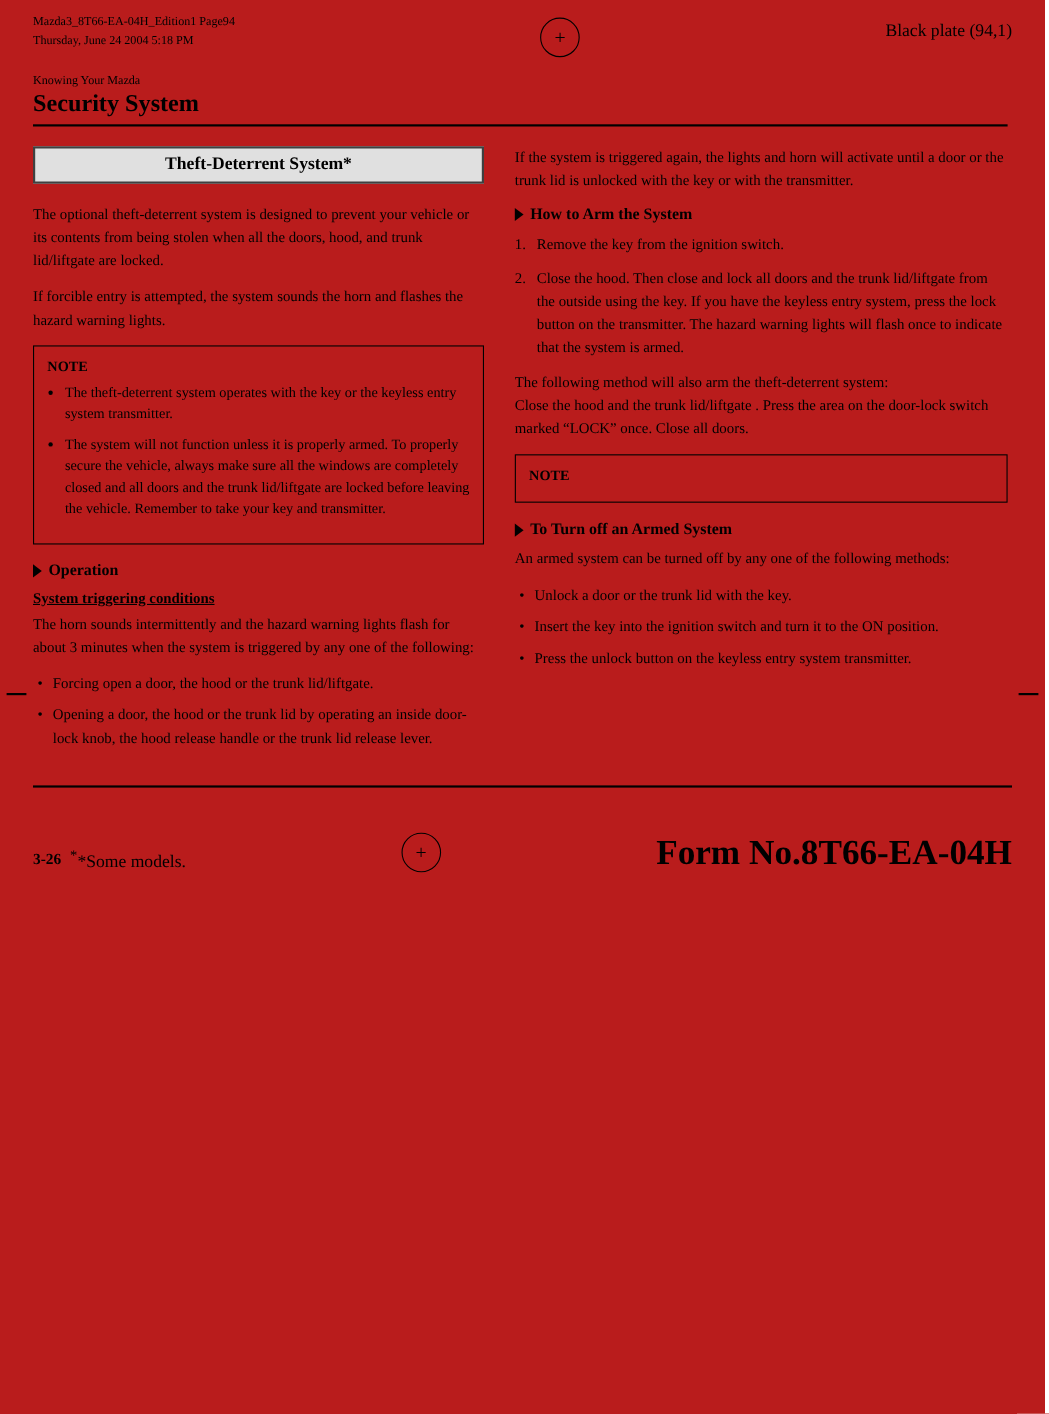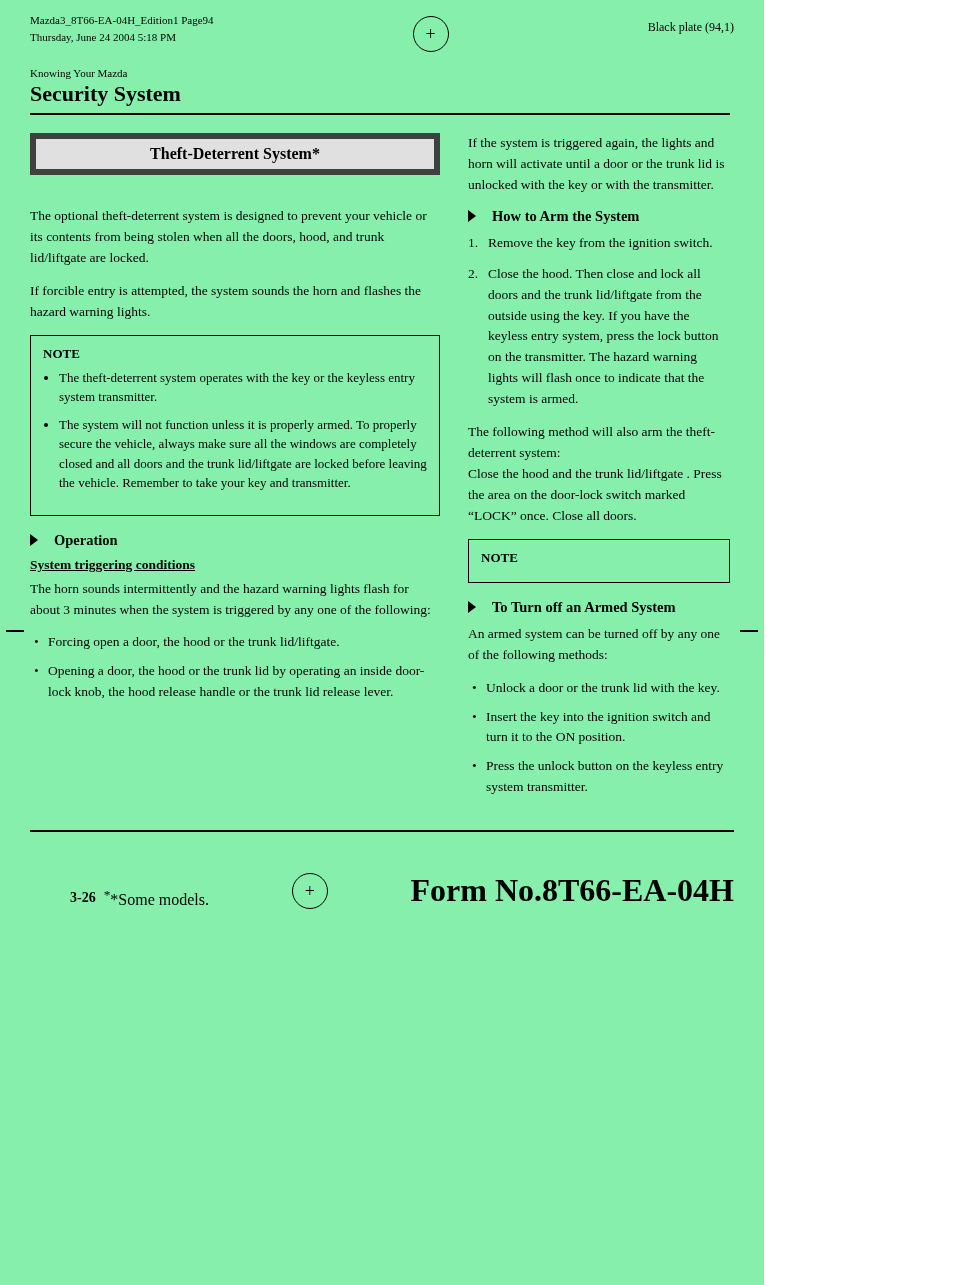--- a/index.html
+++ b/index.html
@@ -7,23 +7,23 @@
       background: #fff;
       font-family: 'Times New Roman', Times, serif;
       font-size: 13.5px;
       color: #000;
       width: 954px;
       min-height: 1285px;
       position: relative;
     }
 
     .page-wrapper {
-      width: 764px;
+      width: 950px;
       min-height: 1285px;
-      background: #86efac;
+      background: #b91c1c;
       padding: 0;
       position: relative;
     }
 
     
     .top-header {
       display: flex;
       justify-content: space-between;
       align-items: flex-start;
       padding: 12px 30px 0 30px;
@@ -46,21 +46,21 @@
       margin-top: 4px;
     }
 
     .top-center-circle::before {
       content: '+';
       font-size: 18px;
       line-height: 1;
     }
 
     .top-right-text {
-      font-size: 12px;
+      font-size: 16px;
       text-align: center;
       padding-top: 8px;
     }
 
     
     .main-content {
       padding: 15px 34px 20px 30px;
     }
 
     
@@ -93,26 +93,26 @@
       max-width: 410px;
     }
 
     .col-right {
       flex: 1;
     }
 
     
     .theft-box {
       background: #e0e0e0;
-      border: 6px solid #404040;
+      border: 2px solid #404040;
       text-align: center;
       padding: 6px 12px;
       font-size: 16px;
       font-weight: bold;
-      margin-bottom: 31px;
+      margin-bottom: 18px;
       display: inline-block;
       width: 100%;
     }
 
     .body-text {
       font-size: 13.5px;
       line-height: 1.55;
       margin-bottom: 12px;
     }
 
@@ -145,21 +145,21 @@
     }
 
     
     .sub-heading {
       font-size: 14.5px;
       font-weight: bold;
       margin-bottom: 8px;
       margin-top: 10px;
       display: flex;
       align-items: center;
-      gap: 14px;
+      gap: 4px;
     }
 
     .triangle-icon {
       display: inline-block;
       width: 0;
       height: 0;
       border-left: 8px solid #000;
       border-top: 6px solid transparent;
       border-bottom: 6px solid transparent;
       margin-right: 2px;
@@ -221,21 +221,20 @@
       margin: 12px 0 16px 0;
     }
 
     
     .bottom-area {
       display: flex;
       justify-content: space-between;
       align-items: flex-end;
       padding: 10px 30px 10px 30px;
       margin-top: 30px;
-      margin-left: 40px;
     }
 
     .page-num-area {
       font-size: 14px;
       font-weight: bold;
       display: flex;
       align-items: center;
       gap: 8px;
     }
 

